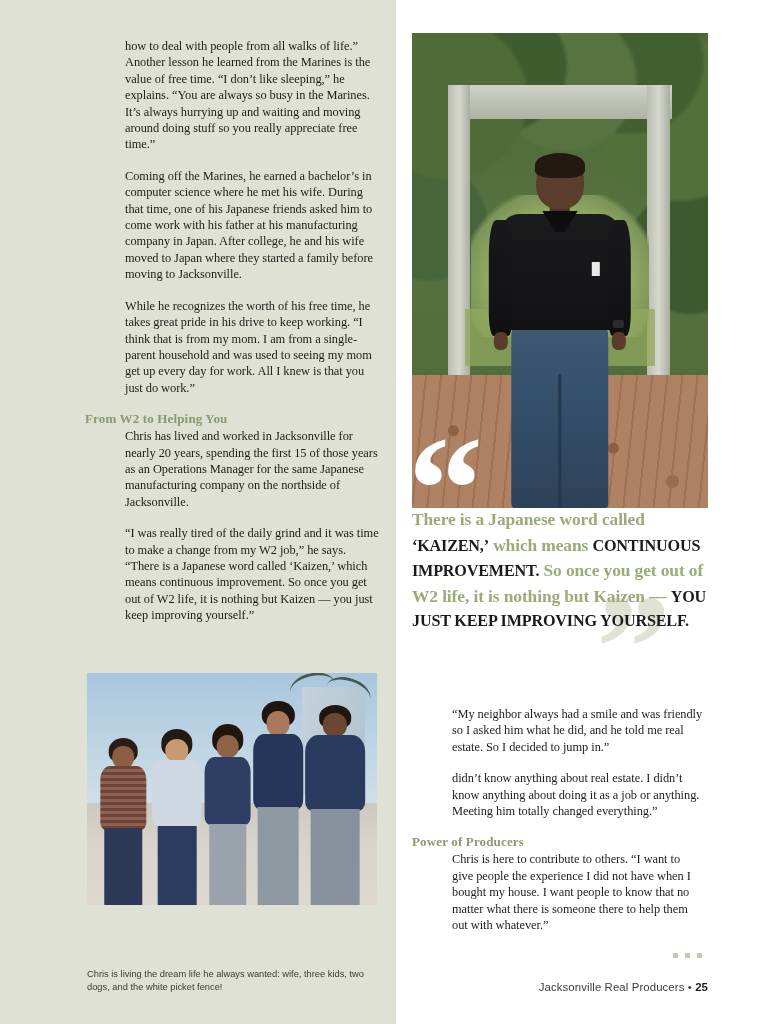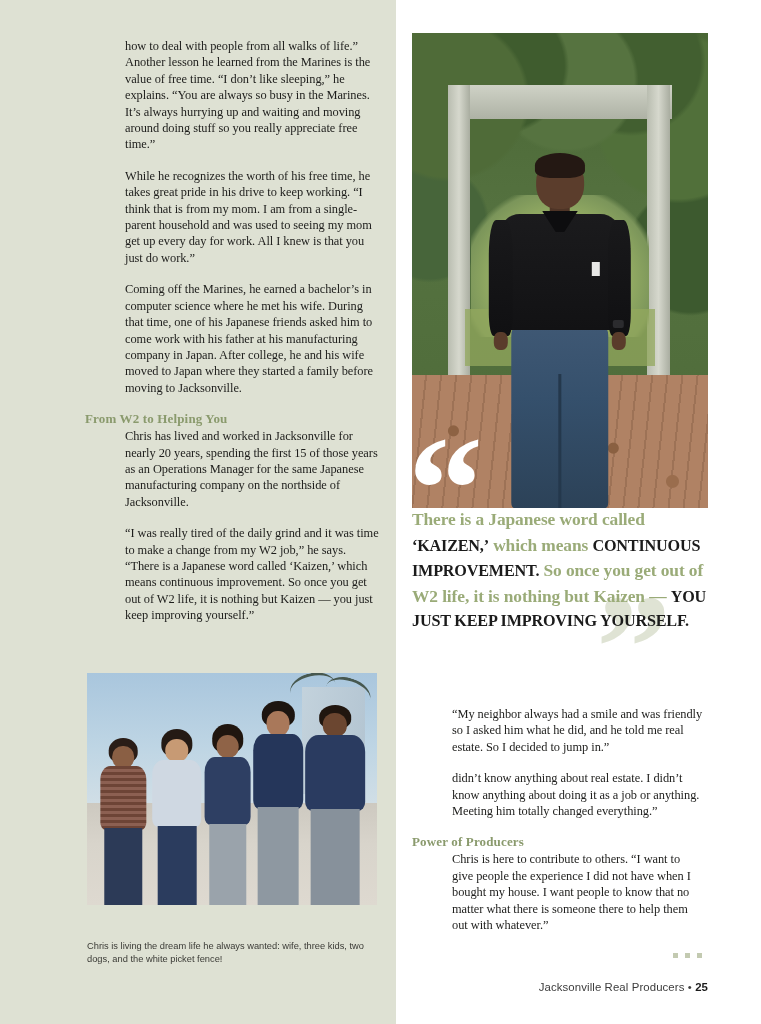--- a/index.html
+++ b/index.html
@@ -76,21 +76,21 @@
     border-radius:48% 48% 45% 45%;
   }
   .p-hair {
     position:absolute; left:50%; transform:translateX(-50%);
     border-radius:50% 50% 40% 40%;
   }
   .p-torso { position:absolute; left:50%; transform:translateX(-50%); border-radius:22% 22% 12% 12%; }
   .p-legs  { position:absolute; left:50%; transform:translateX(-50%); }
 
   .caption {
-    position:absolute; left:87px; top:940px; width:290px;
+    position:absolute; left:87px; top:968px; width:290px;
     font-family:"Liberation Sans", sans-serif;
     font-size:9.3px;
     line-height:13.2px;
     color:#3b3b36;
   }
 
   
   .portrait {
     position:absolute; left:412px; top:33px; width:296px; height:475px;
     overflow:hidden; background:#5d7444;
@@ -256,22 +256,22 @@
 </head>
 <body>
 
 <div class="page">
 
   <div class="sage-panel"></div>
   <div class="white-panel"></div>
 
   <div class="left-col">
     <p class="body-text">how to deal with people from all walks of life.” Another lesson he learned from the Marines is the value of free time. “I don’t like sleeping,” he explains. “You are always so busy in the Marines. It’s always hurrying up and waiting and moving around doing stuff so you really appreciate free time.”</p>
+    <p class="body-text">Coming off the Marines, he earned a bachelor’s in computer science where he met his wife. During that time, one of his Japanese friends asked him to come work with his father at his manufacturing company in Japan. After college, he and his wife moved to Japan where they started a family before moving to Jacksonville.</p>
     <p class="body-text">While he recognizes the worth of his free time, he takes great pride in his drive to keep working. “I think that is from my mom. I am from a single-parent household and was used to seeing my mom get up every day for work. All I knew is that you just do work.”</p>
-    <p class="body-text">Coming off the Marines, he earned a bachelor’s in computer science where he met his wife. During that time, one of his Japanese friends asked him to come work with his father at his manufacturing company in Japan. After college, he and his wife moved to Japan where they started a family before moving to Jacksonville.</p>
 
     <div class="head-group">
       <div class="sec-head">From W2 to Helping You</div>
       <p class="body-text">Chris has lived and worked in Jacksonville for nearly 20 years, spending the first 15 of those years as an Operations Manager for the same Japanese manufacturing company on the northside of Jacksonville.</p>
     </div>
 
     <p class="body-text">“I was really tired of the daily grind and it was time to make a change from my W2 job,” he says. “There is a Japanese word called ‘Kaizen,’ which means continuous improvement. So once you get out of W2 life, it is nothing but Kaizen — you just keep improving yourself.”</p>
   </div>
 
   <div class="family-photo">

